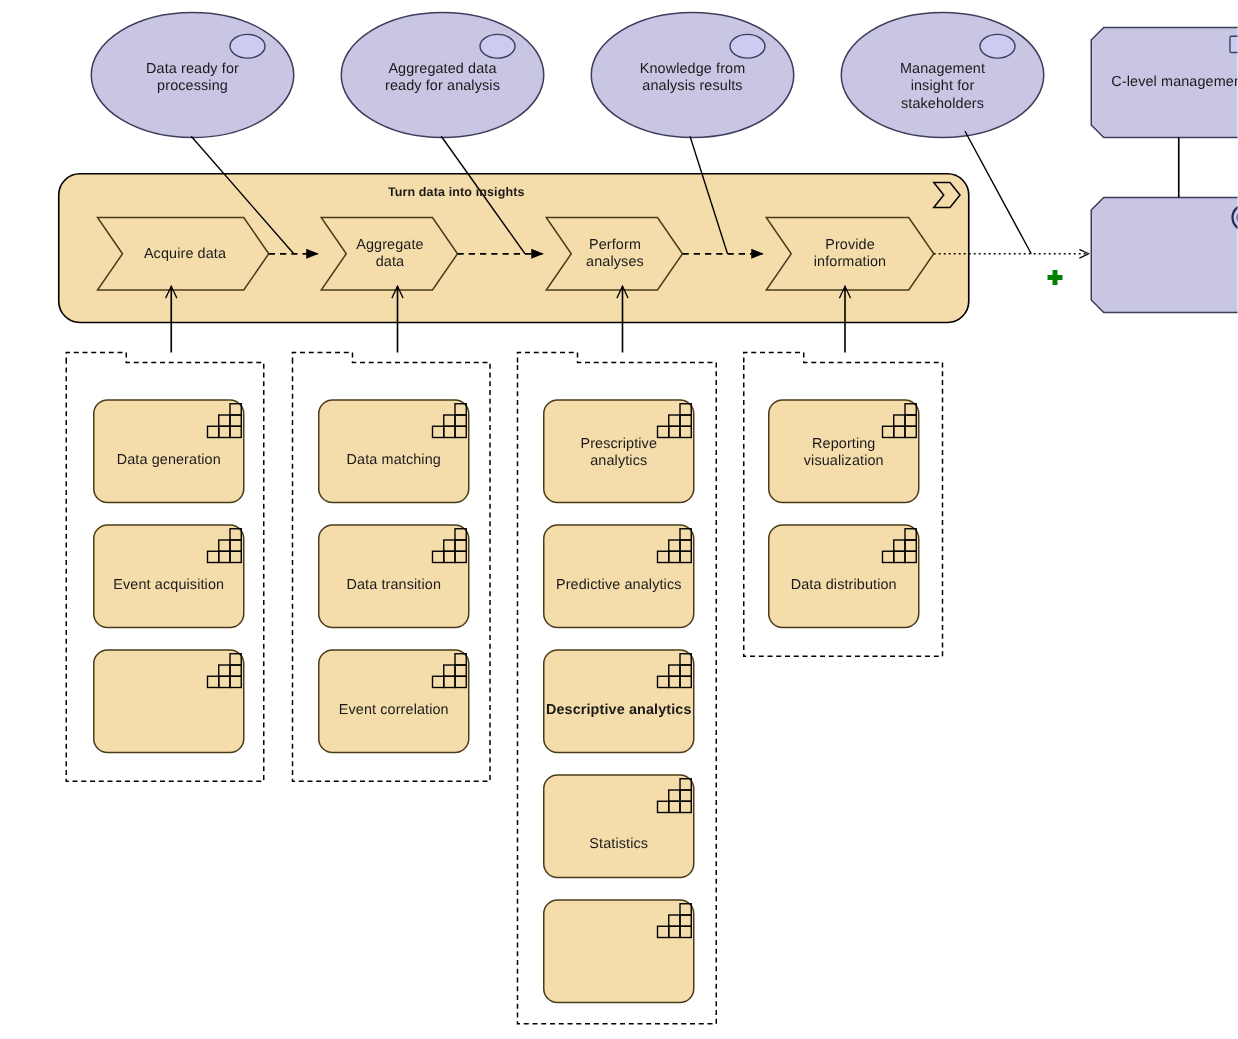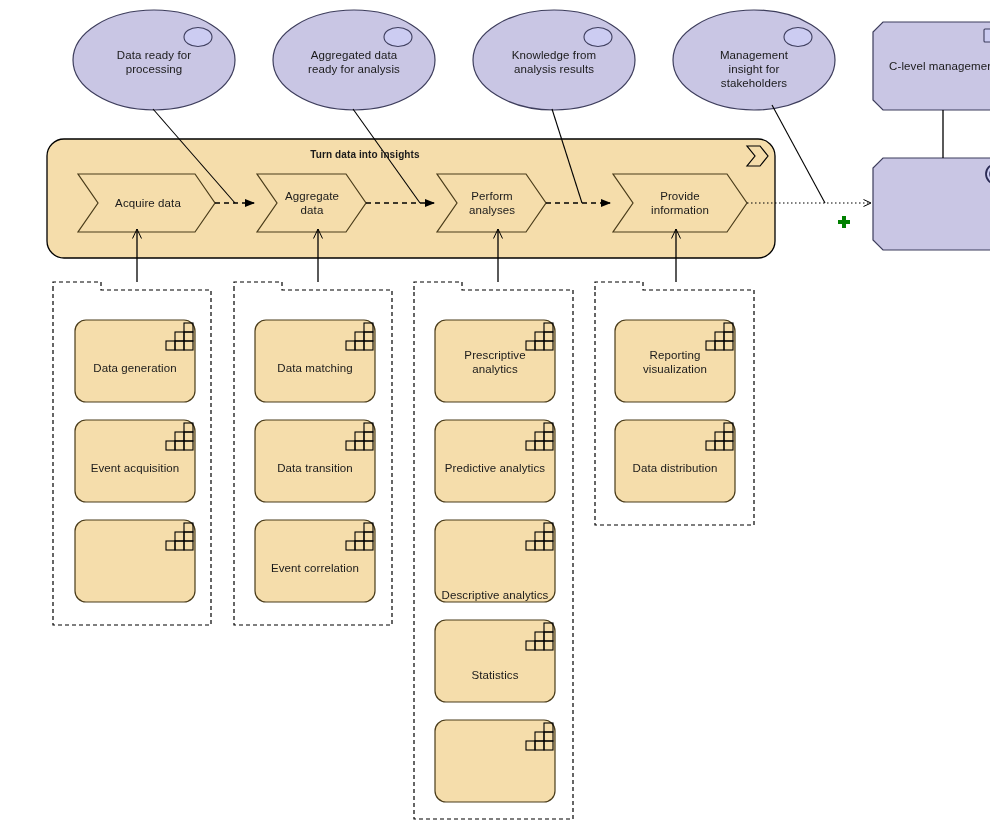--- a/index.html
+++ b/index.html
@@ -330,20 +330,20 @@
   <div class="lbl" style="left:44px; top:353px; width:112px; height:30px;">Data generation</div>
   <div class="lbl" style="left:44px; top:453px; width:112px; height:30px;">Event acquisition</div>
 
   <div class="lbl" style="left:224px; top:353px; width:112px; height:30px;">Data matching</div>
   <div class="lbl" style="left:224px; top:453px; width:112px; height:30px;">Data transition</div>
   <div class="lbl" style="left:224px; top:553px; width:112px; height:30px;">Event correlation</div>
 
   <div class="lbl" style="left:400px; top:453px; width:120px; height:30px;">Predictive analytics</div>
   <div class="lbl" style="left:404px; top:346px; width:112px; height:32px;">Prescriptive
 analytics</div>
-  <div class="lbl" style="left:398px; top:580px; width:124px; height:30px;">Descriptive analytics</div>
+  <div class="lbl" style="left:398px; top:553px; width:124px; height:30px;font-weight:bold;">Descriptive analytics</div>
   <div class="lbl" style="left:404px; top:660px; width:112px; height:30px;">Statistics</div>
 
   <div class="lbl" style="left:584px; top:346px; width:112px; height:32px;">Reporting
 visualization</div>
   <div class="lbl" style="left:584px; top:453px; width:112px; height:30px;">Data distribution</div>
 
 </div>
 
 </body></html>

